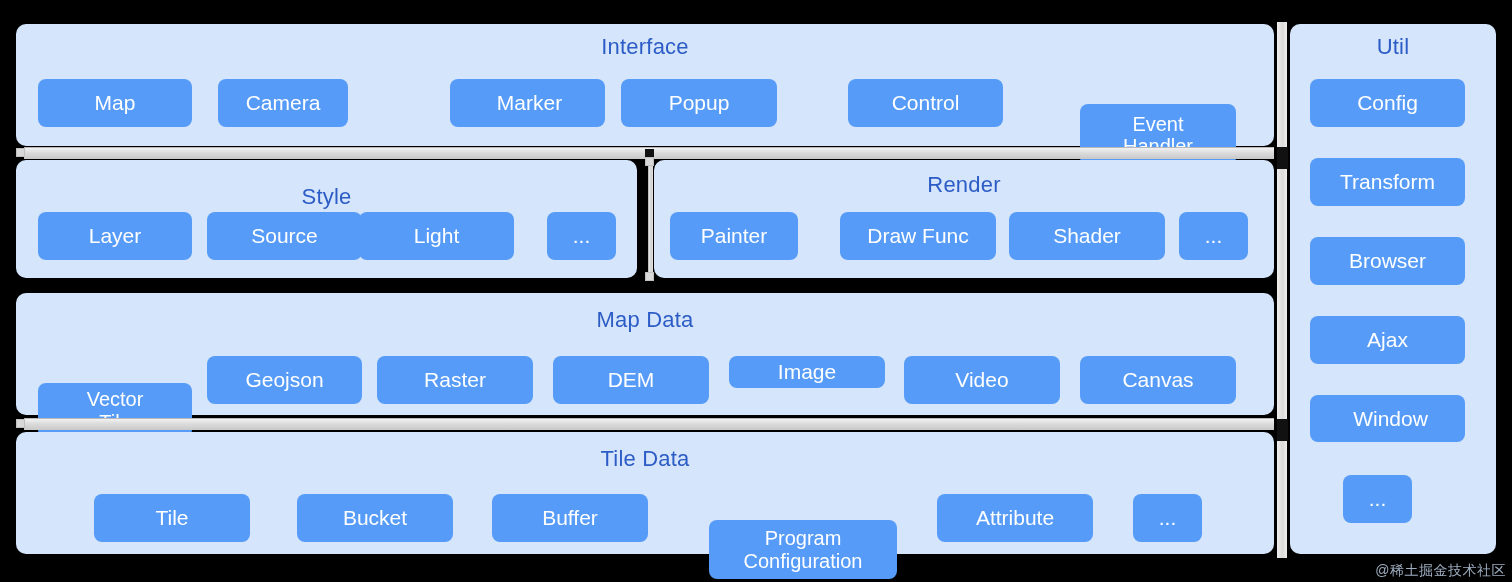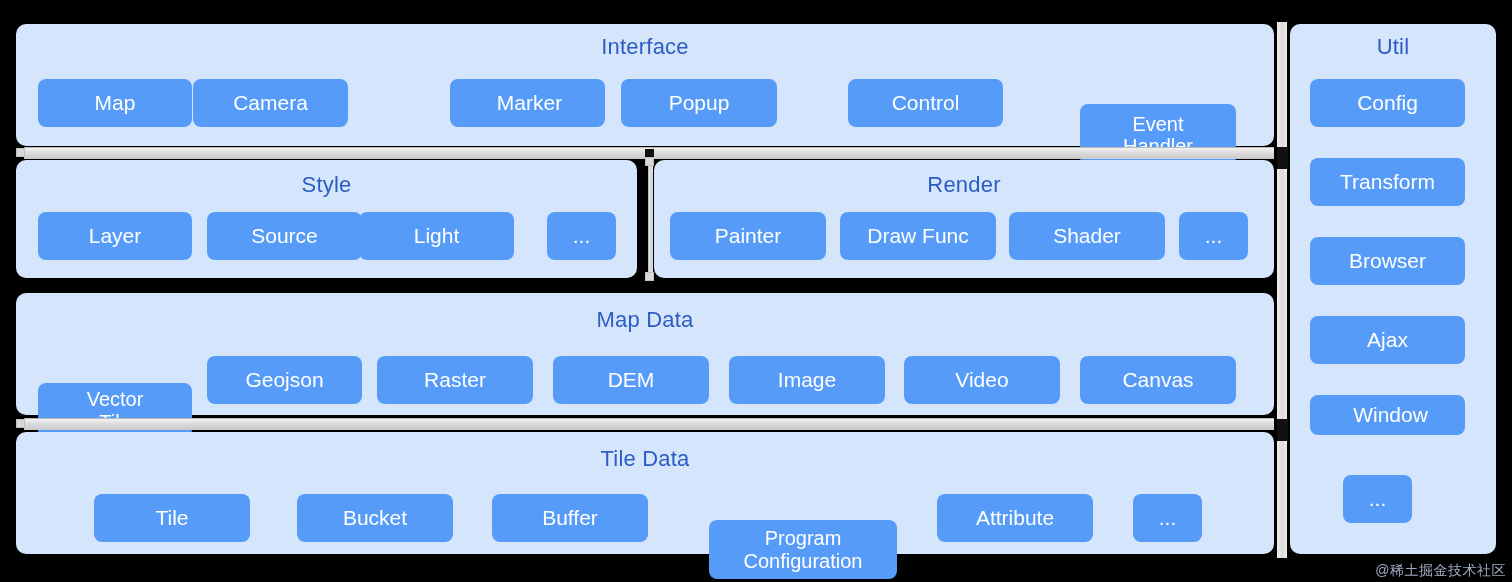--- a/index.html
+++ b/index.html
@@ -108,63 +108,63 @@
 </style>
 </head>
 <body>
 
 <div id="root">
 
   <div class="panel" style="left:16px; top:24px; width:1258px; height:122px;">
     <div class="panel-title" style="top:12px;">Interface</div>
 
     <div class="chip" style="left:22px; top:55px; width:154px; height:48px;">Map</div>
-    <div class="chip" style="left:177px; top:55px; width:155px; height:48px;">Camera</div>
+    <div class="chip" style="left:202px; top:55px; width:130px; height:48px;">Camera</div>
     <div class="chip" style="left:434px; top:55px; width:155px; height:48px;padding-left:10px;">Marker</div>
     <div class="chip" style="left:605px; top:55px; width:156px; height:48px;">Popup</div>
     <div class="chip" style="left:832px; top:55px; width:155px; height:48px;">Control</div>
     <div class="chip two-line" style="left:1064px; top:48px; width:156px; height:62px;">Event
 Handler</div>
   </div>
 
   <div class="hdivider" style="left:24px; top:147px; width:1250px; height:11px;"></div>
   <div class="nub" style="left:16px; top:148px;"></div>
   <div class="handle small" style="left:645px; top:149px;"></div>
 
   <div class="panel" style="left:16px; top:160px; width:621px; height:118px;">
-    <div class="panel-title" style="top:14px;">Style</div>
+    <div class="panel-title" style="top:26px;">Style</div>
 
     <div class="chip" style="left:22px; top:52px; width:154px; height:48px;">Layer</div>
     <div class="chip" style="left:191px; top:52px; width:155px; height:48px;">Source</div>
     <div class="chip" style="left:343px; top:52px; width:155px; height:48px;">Light</div>
     <div class="chip" style="left:531px; top:52px; width:69px; height:48px;">...</div>
   </div>
 
   <div class="vdivider" style="left:648px; top:162px; width:4px; height:114px;"></div>
   <div class="nub" style="left:645px; top:157px;"></div>
   <div class="nub" style="left:645px; top:272px;"></div>
 
   <div class="panel" style="left:654px; top:160px; width:620px; height:118px;">
     <div class="panel-title" style="top:14px;">Render</div>
 
-    <div class="chip" style="left:16px; top:52px; width:156px; height:48px;">Painter</div>
+    <div class="chip" style="left:16px; top:52px; width:128px; height:48px;">Painter</div>
     <div class="chip" style="left:186px; top:52px; width:156px; height:48px;">Draw Func</div>
     <div class="chip" style="left:355px; top:52px; width:156px; height:48px;">Shader</div>
     <div class="chip" style="left:525px; top:52px; width:69px; height:48px;">...</div>
   </div>
 
   <div class="panel" style="left:16px; top:293px; width:1258px; height:122px;">
     <div class="panel-title" style="top:16px;">Map Data</div>
 
     <div class="chip two-line" style="left:22px; top:58px; width:154px; height:55px;">Vector
 Tile</div>
     <div class="chip" style="left:191px; top:63px; width:155px; height:48px;">Geojson</div>
     <div class="chip" style="left:361px; top:63px; width:156px; height:48px;">Raster</div>
     <div class="chip" style="left:537px; top:63px; width:156px; height:48px;">DEM</div>
-    <div class="chip" style="left:713px; top:63px; width:156px; height:48px;">Image</div>
+    <div class="chip" style="left:713px; top:63px; width:156px; height:32px;">Image</div>
     <div class="chip" style="left:888px; top:63px; width:156px; height:48px;">Video</div>
     <div class="chip" style="left:1064px; top:63px; width:156px; height:48px;">Canvas</div>
   </div>
 
   <div class="hdivider" style="left:24px; top:418px; width:1250px; height:11px;"></div>
   <div class="nub" style="left:16px; top:419px;"></div>
 
   <div class="panel" style="left:16px; top:432px; width:1258px; height:122px;">
     <div class="panel-title" style="top:16px;">Tile Data</div>
 
@@ -181,19 +181,19 @@
   <div class="handle" style="left:1277px; top:147px;"></div>
   <div class="handle" style="left:1277px; top:419px;"></div>
 
   <div class="panel" style="left:1290px; top:24px; width:206px; height:530px;">
     <div class="panel-title" style="top:12px;">Util</div>
 
     <div class="chip" style="left:20px; top:55px; width:155px; height:48px;">Config</div>
     <div class="chip" style="left:20px; top:134px; width:155px; height:48px;">Transform</div>
     <div class="chip" style="left:20px; top:213px; width:155px; height:48px;">Browser</div>
     <div class="chip" style="left:20px; top:292px; width:155px; height:48px;">Ajax</div>
-    <div class="chip" style="left:20px; top:371px; width:155px; height:40px;padding-left:12px;">Window</div>
+    <div class="chip" style="left:20px; top:371px; width:155px; height:47px;padding-left:12px;">Window</div>
     <div class="chip" style="left:53px; top:451px; width:69px; height:48px;">...</div>
   </div>
 
   <div class="watermark">@稀土掘金技术社区</div>
 
 </div>
 
 </body></html>

